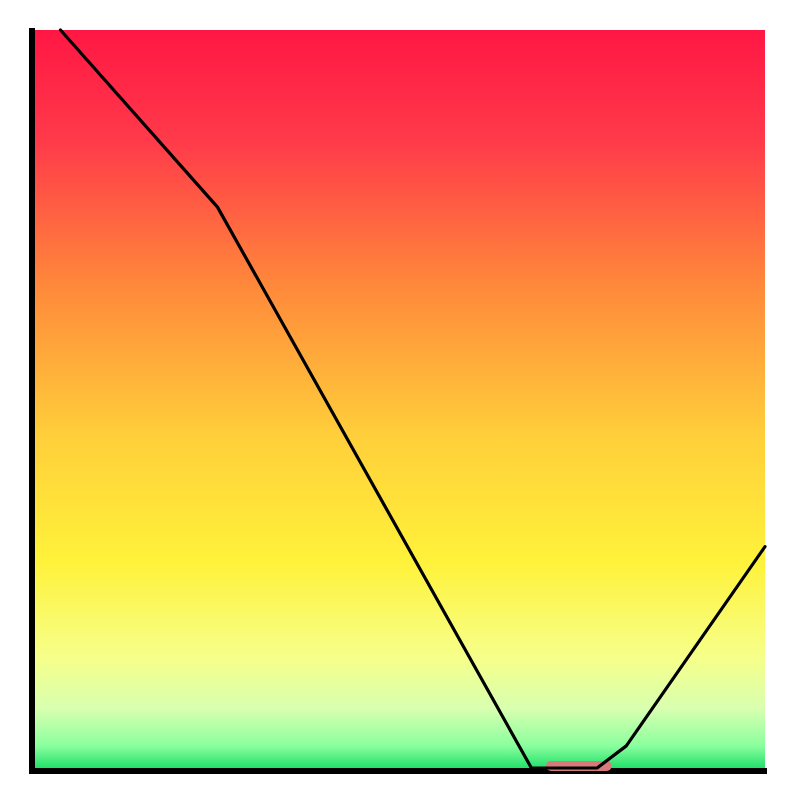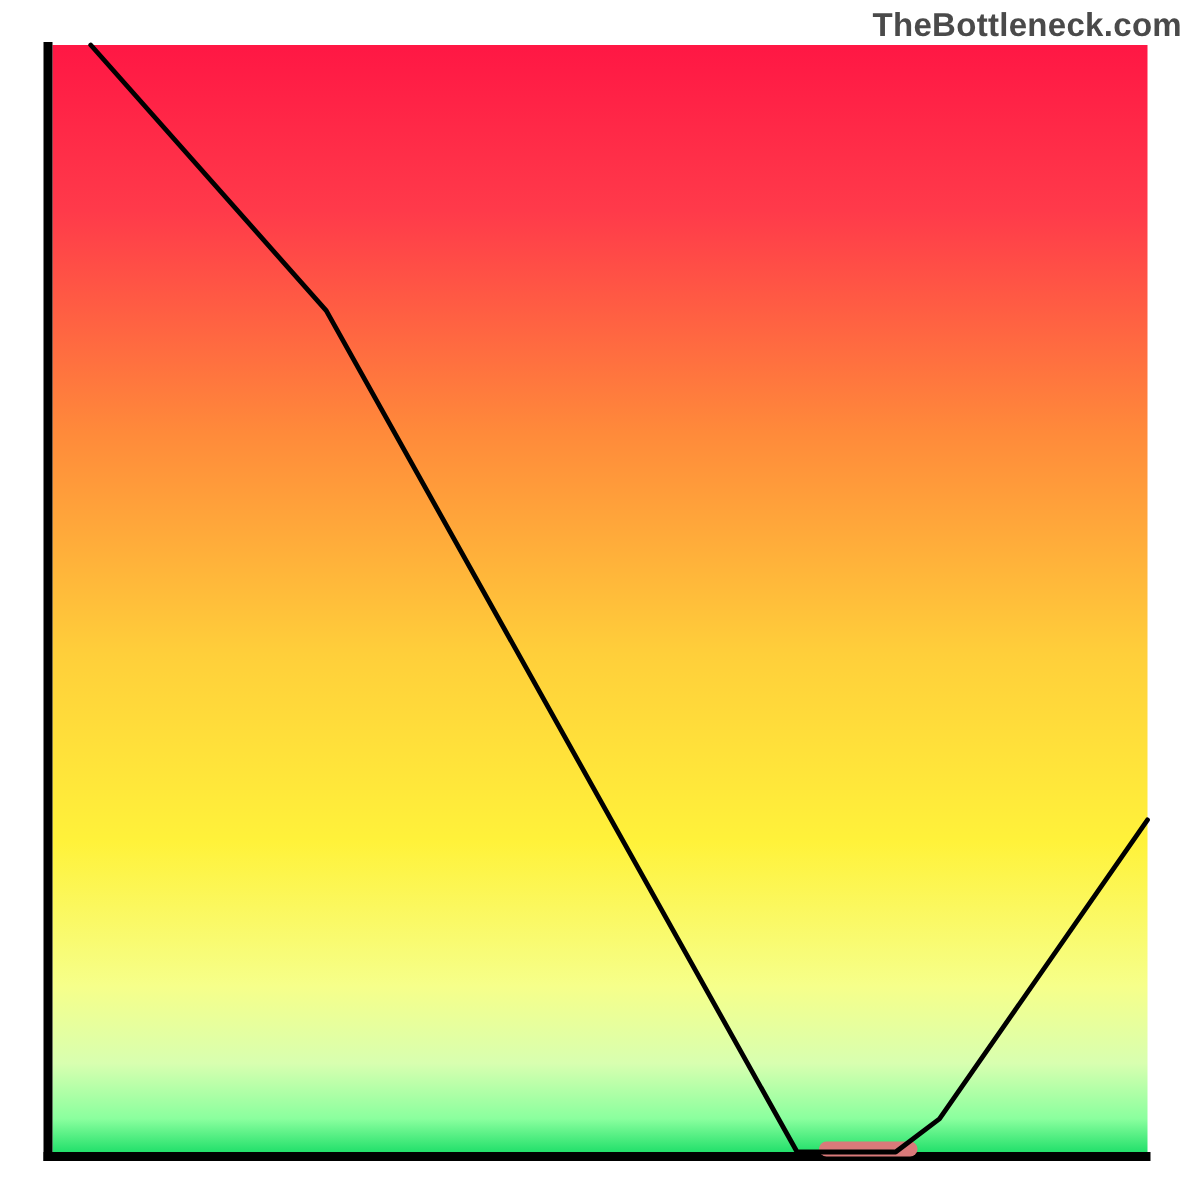--- a/index.html
+++ b/index.html
@@ -28,21 +28,20 @@
   svg {
     position: absolute;
     top: 0;
     left: 0;
   }
 </style>
 </head>
 <body>
 
 <div class="container">
-  <div class="watermark">TheBottleneck.com</div>
   <svg id="chart" width="800" height="800">
       <defs>
         <linearGradient id="bg-grad" x1="0" y1="0" x2="0" y2="1">
           <stop offset="0%" stop-color="#ff1744"></stop>
           <stop offset="15%" stop-color="#ff3a4a"></stop>
           <stop offset="35%" stop-color="#ff8a3a"></stop>
           <stop offset="55.00000000000001%" stop-color="#ffcf3a"></stop>
           <stop offset="72%" stop-color="#fff23a"></stop>
           <stop offset="85%" stop-color="#f6ff8a"></stop>
           <stop offset="92%" stop-color="#d8ffb0"></stop>

